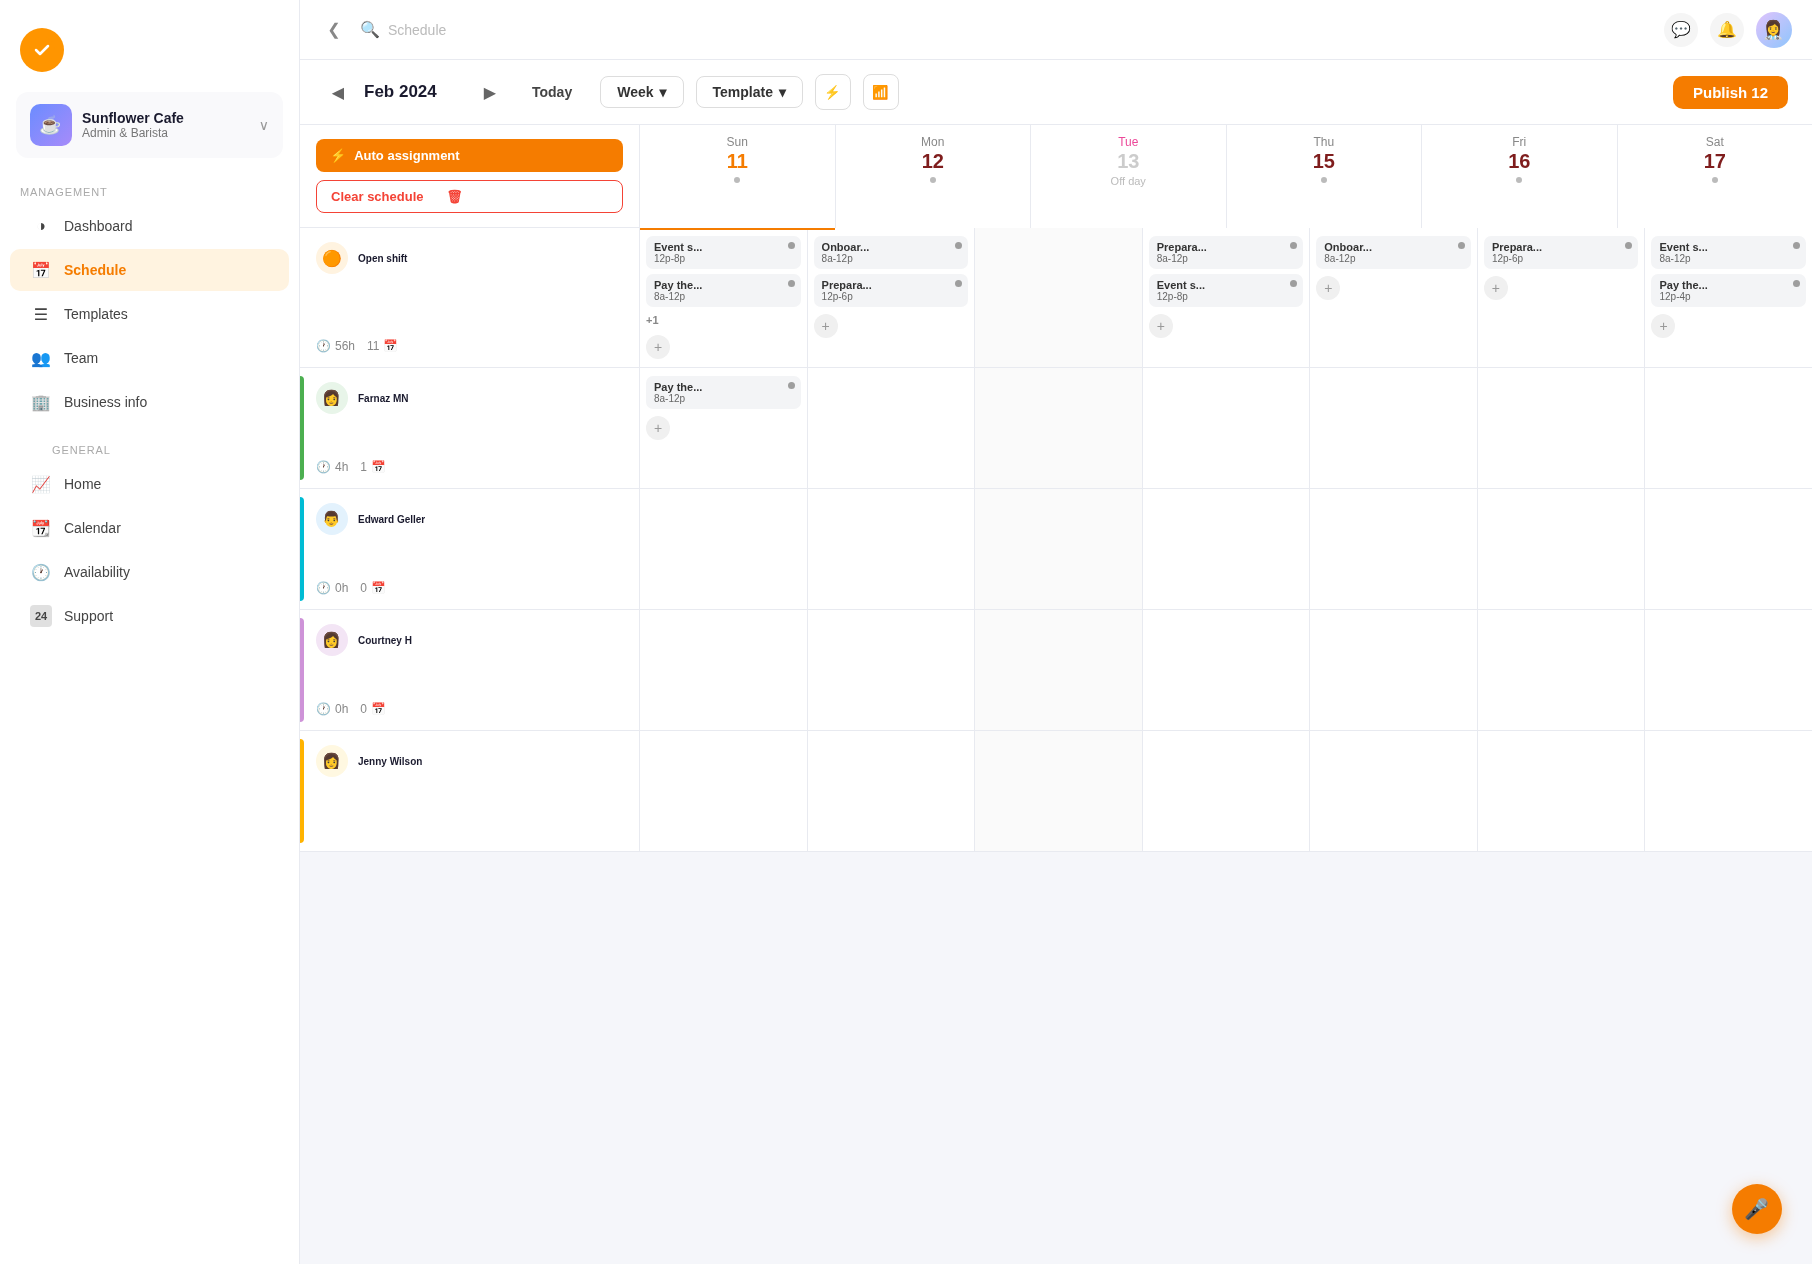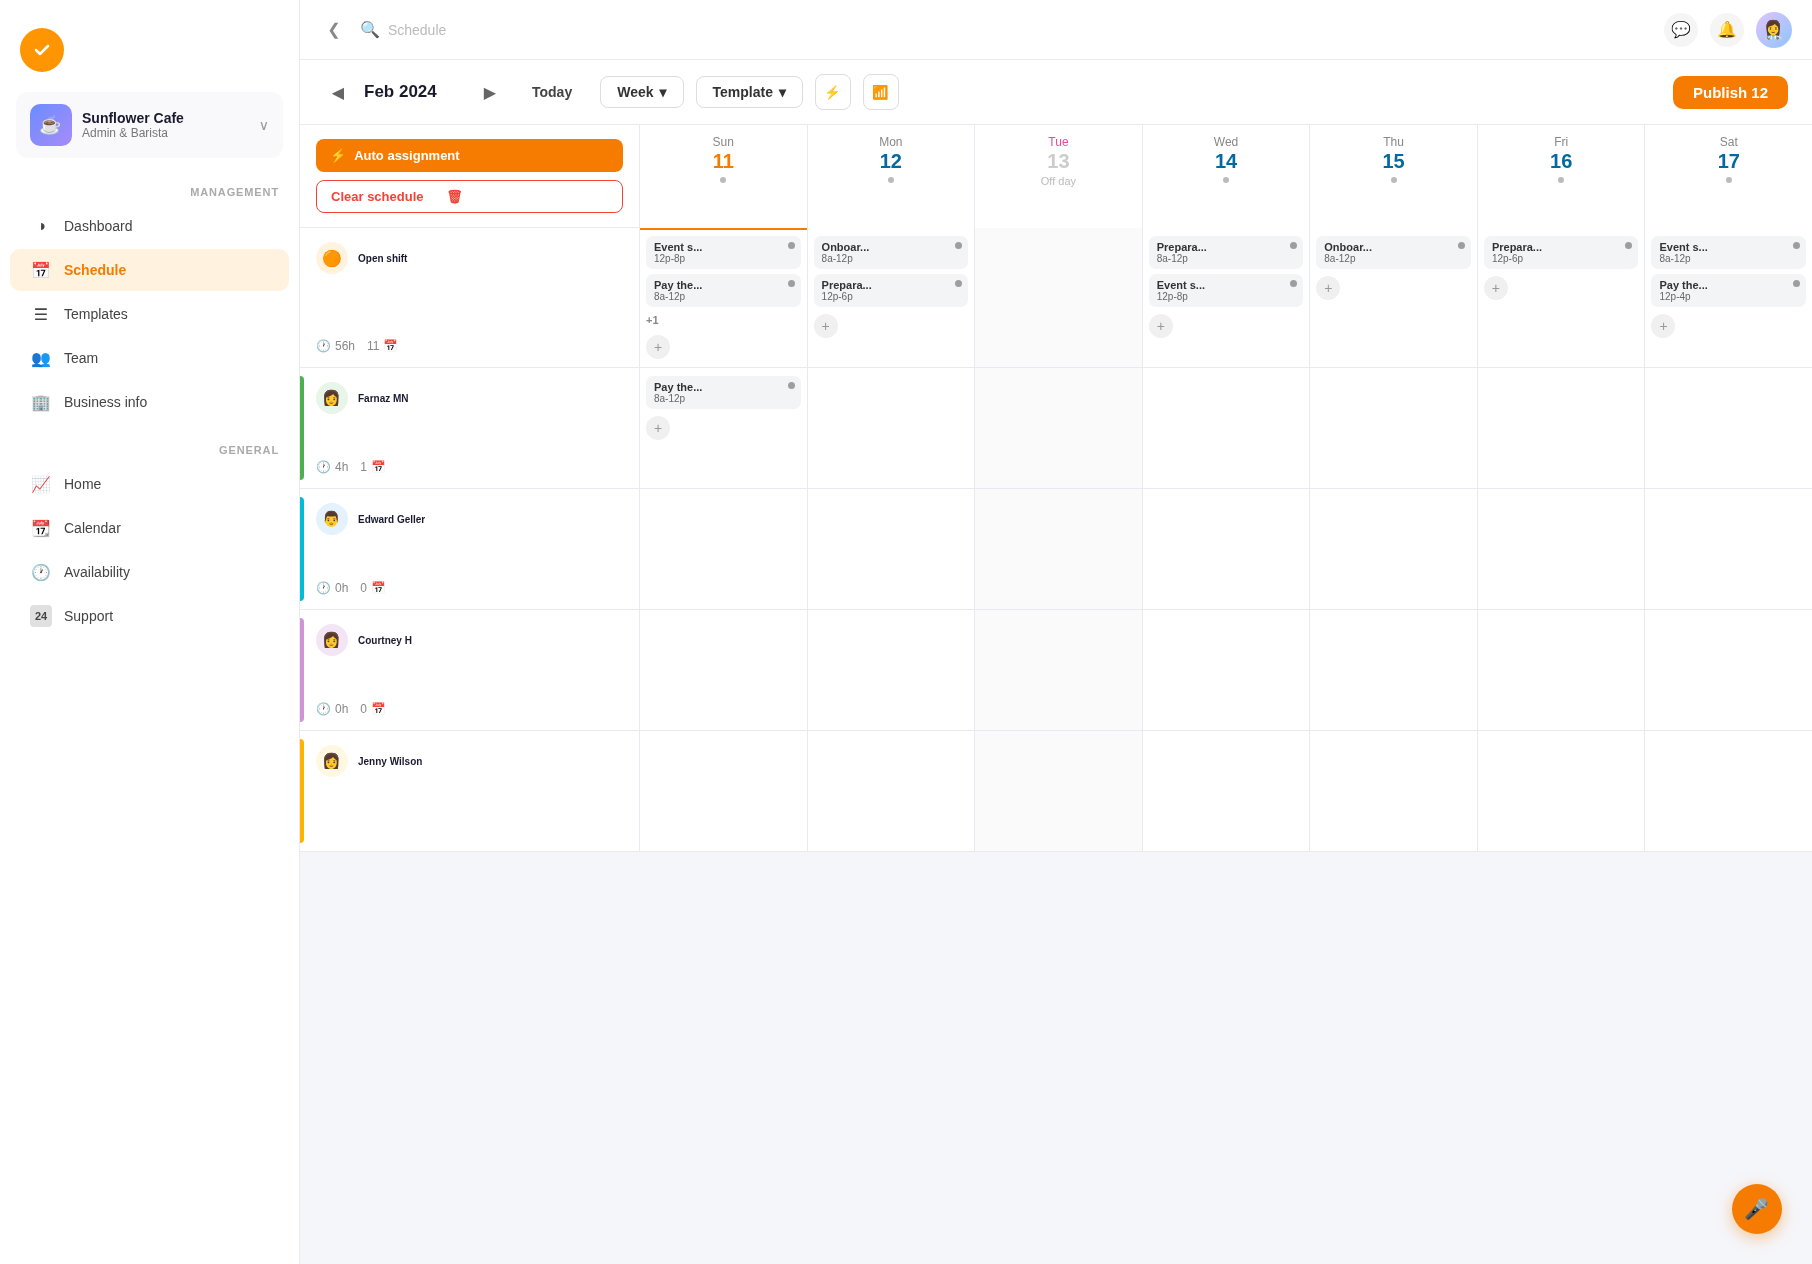--- a/index.html
+++ b/index.html
@@ -47,25 +47,24 @@
       margin-right: 10px;
       flex-shrink: 0;
     }
     .workspace-text { flex: 1; }
     .workspace-name { font-weight: 700; font-size: 14px; color: #1a1a2e; }
     .workspace-role { font-size: 12px; color: #777; }
     .workspace-chevron { color: #999; font-size: 14px; }
 
     .section-label {
       font-size: 11px;
-      font-weight: 700;
+      font-weight: 400;
       color: #aaa;
       letter-spacing: 0.08em;
       padding: 8px 20px 6px;
-      text-align: right;
     }
     .nav-item {
       display: flex;
       align-items: center;
       padding: 10px 20px;
       cursor: pointer;
       border-radius: 10px;
       margin: 1px 10px;
       font-size: 14px;
       color: #444;
@@ -239,21 +238,21 @@
       text-align: center;
       padding: 10px 4px;
       border-right: 1px solid #e8eaf0;
       position: relative;
     }
     .day-col-header:last-child { border-right: none; }
     .day-name { font-size: 12px; color: #888; font-weight: 500; }
     .day-num {
       font-size: 20px;
       font-weight: 700;
-      color: #0369a1;
+      color: #7f1d1d;
       line-height: 1.2;
     }
     .day-num.today {
       color: #f57c00;
     }
     .day-dot {
       width: 6px; height: 6px;
       background: #bbb;
       border-radius: 50%;
       margin: 4px auto 0;
@@ -532,25 +531,20 @@
             <div class="day-num">12</div>
             <div class="day-dot"></div>
           </div>
 
           <div class="day-col-header">
             <div class="day-name" style="color:#ec4899;">Tue</div>
             <div class="day-num" style="color:#ccc;">13</div>
             <div class="day-off">Off day</div>
           </div>
 
-          <div class="day-col-header">
-            <div class="day-name">Wed</div>
-            <div class="day-num">14</div>
-            <div class="day-dot"></div>
-          </div>
 
           <div class="day-col-header">
             <div class="day-name">Thu</div>
             <div class="day-num">15</div>
             <div class="day-dot"></div>
           </div>
 
           <div class="day-col-header">
             <div class="day-name">Fri</div>
             <div class="day-num">16</div>

